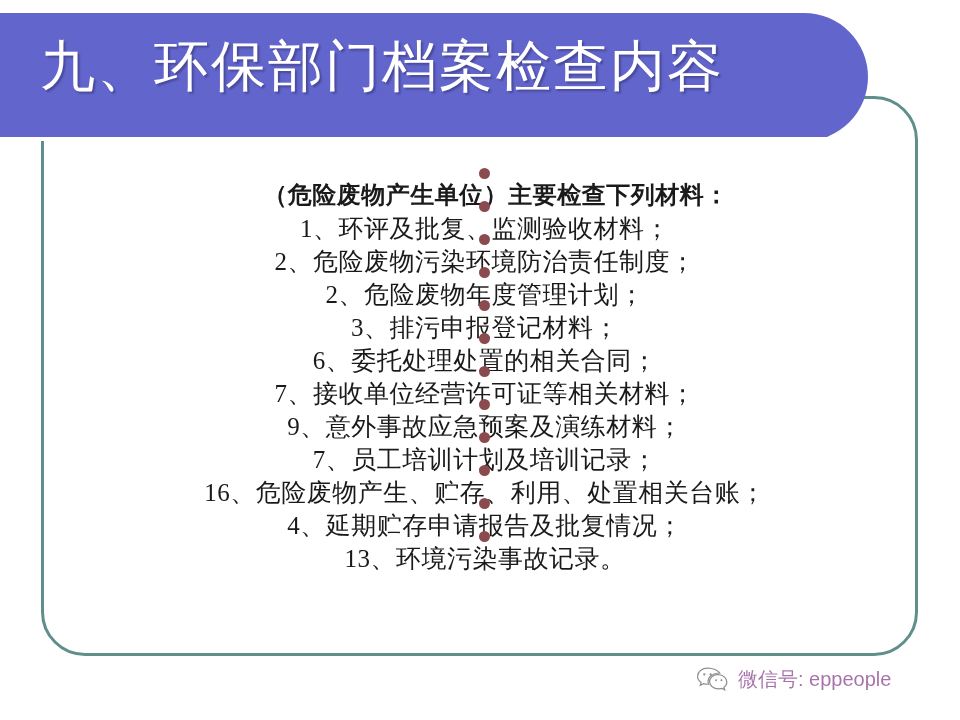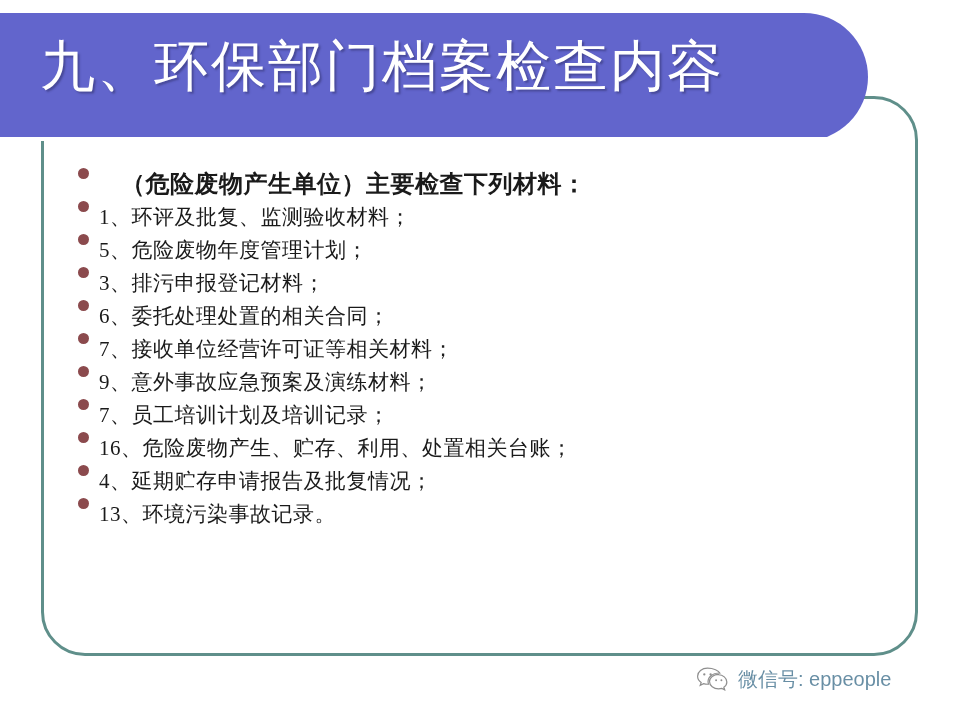--- a/index.html
+++ b/index.html
@@ -75,36 +75,37 @@
   #bullet-list {
     position: absolute;
     left: 70px;
     top: 168px;
     width: 830px;
   }
   .bullet-row {
     position: relative;
     height: 33px;
     display: flex;
-    align-items: flex-start;
+    align-items: center;
+    flex-direction: column;
   }
   .bullet-dot {
     flex: 0 0 auto;
     width: 11px;
     height: 11px;
     border-radius: 50%;
     background: #8b4a4d;
     margin-right: 10px;
     margin-left: 8px;
   }
   .bullet-text {
     flex: 1 1 auto;
     color: #1a1a1a;
     font-family: "Liberation Serif", "DejaVu Serif", serif;
-    font-size: 21px;
+    font-size: 25px;
     line-height: 33px;
     white-space: nowrap;
     letter-spacing: 0.5px;
   }
   .bullet-row.heading .bullet-text {
     font-weight: bold;
     padding-left: 22px;
     font-size: 24px;
   }
 
@@ -117,21 +118,21 @@
     align-items: center;
     opacity: 0.62;
   }
   #wechat-icon {
     width: 34px;
     height: 26px;
     margin-right: 8px;
     flex: 0 0 auto;
   }
   #watermark-text {
-    color: #0c4a6e;
+    color: #701a75;
     font-family: "Liberation Sans", "DejaVu Sans", sans-serif;
     font-size: 20px;
     line-height: 26px;
     white-space: nowrap;
   }
 </style>
 </head>
 <body>
 
 <div id="slide">
@@ -148,21 +149,25 @@
       <div class="bullet-row heading">
         <span class="bullet-dot"></span>
         <span class="bullet-text">（危险废物产生单位）主要检查下列材料：</span>
       </div>
       <div class="bullet-row">
         <span class="bullet-dot"></span>
         <span class="bullet-text">1、环评及批复、监测验收材料；</span>
       </div>
       <div class="bullet-row">
         <span class="bullet-dot"></span>
-        <span class="bullet-text">5、危险废物年度管理计划；</span>
+        <span class="bullet-text">2、危险废物污染环境防治责任制度；</span>
+      </div>
+      <div class="bullet-row">
+        <span class="bullet-dot"></span>
+        <span class="bullet-text">2、危险废物年度管理计划；</span>
       </div>
       <div class="bullet-row">
         <span class="bullet-dot"></span>
         <span class="bullet-text">3、排污申报登记材料；</span>
       </div>
       <div class="bullet-row">
         <span class="bullet-dot"></span>
         <span class="bullet-text">6、委托处理处置的相关合同；</span>
       </div>
       <div class="bullet-row">

